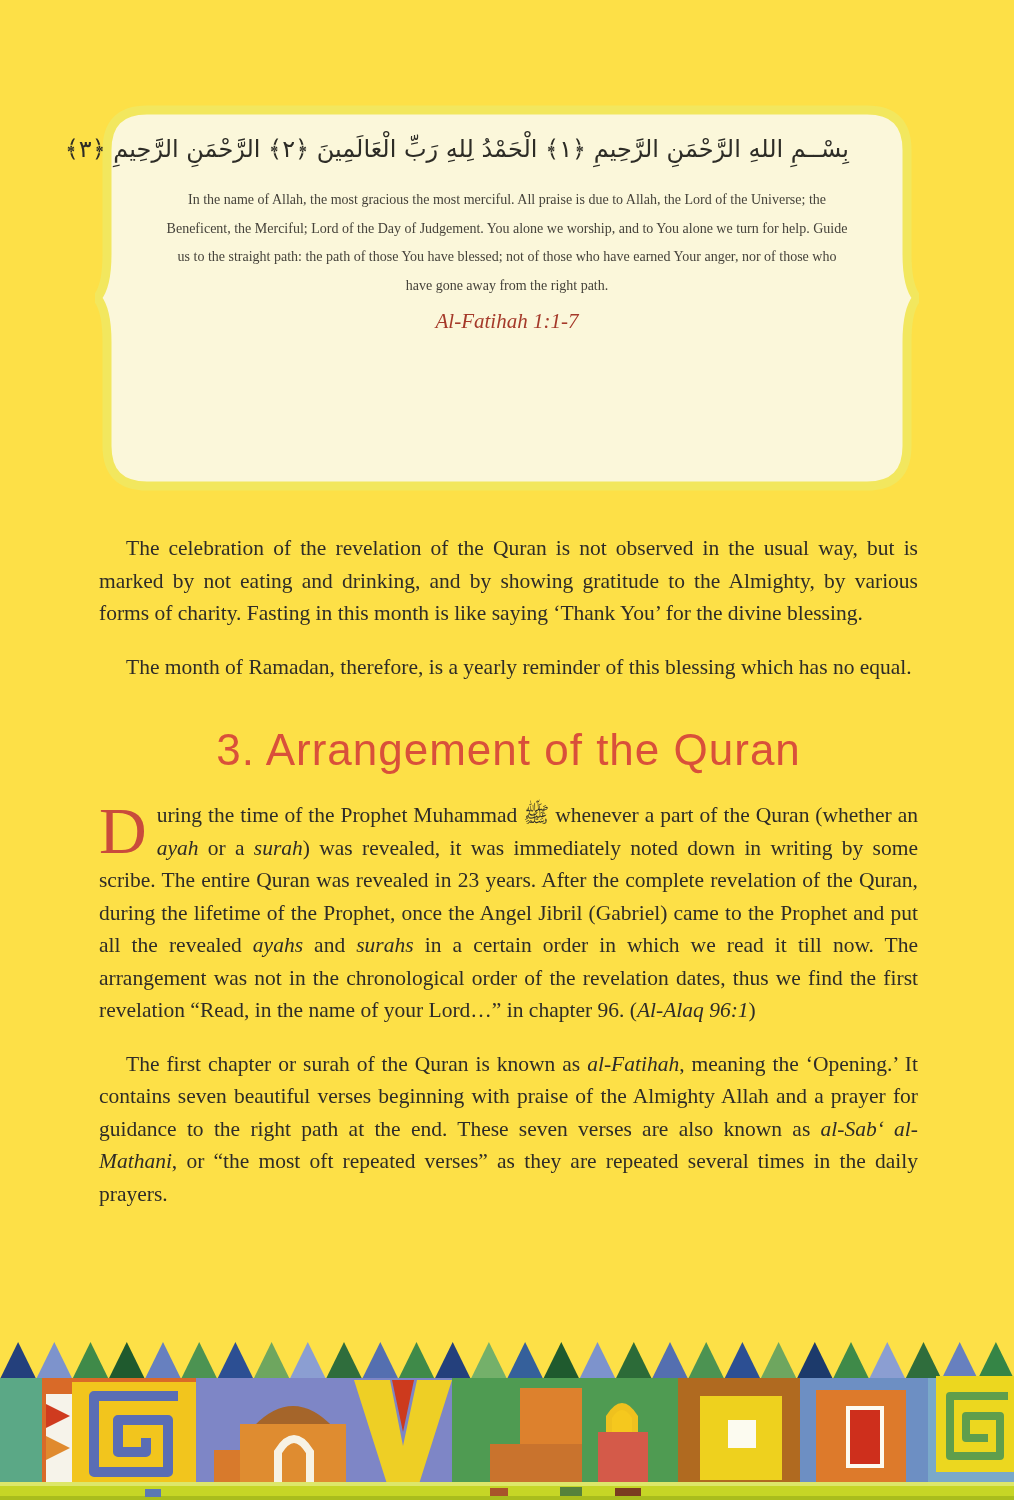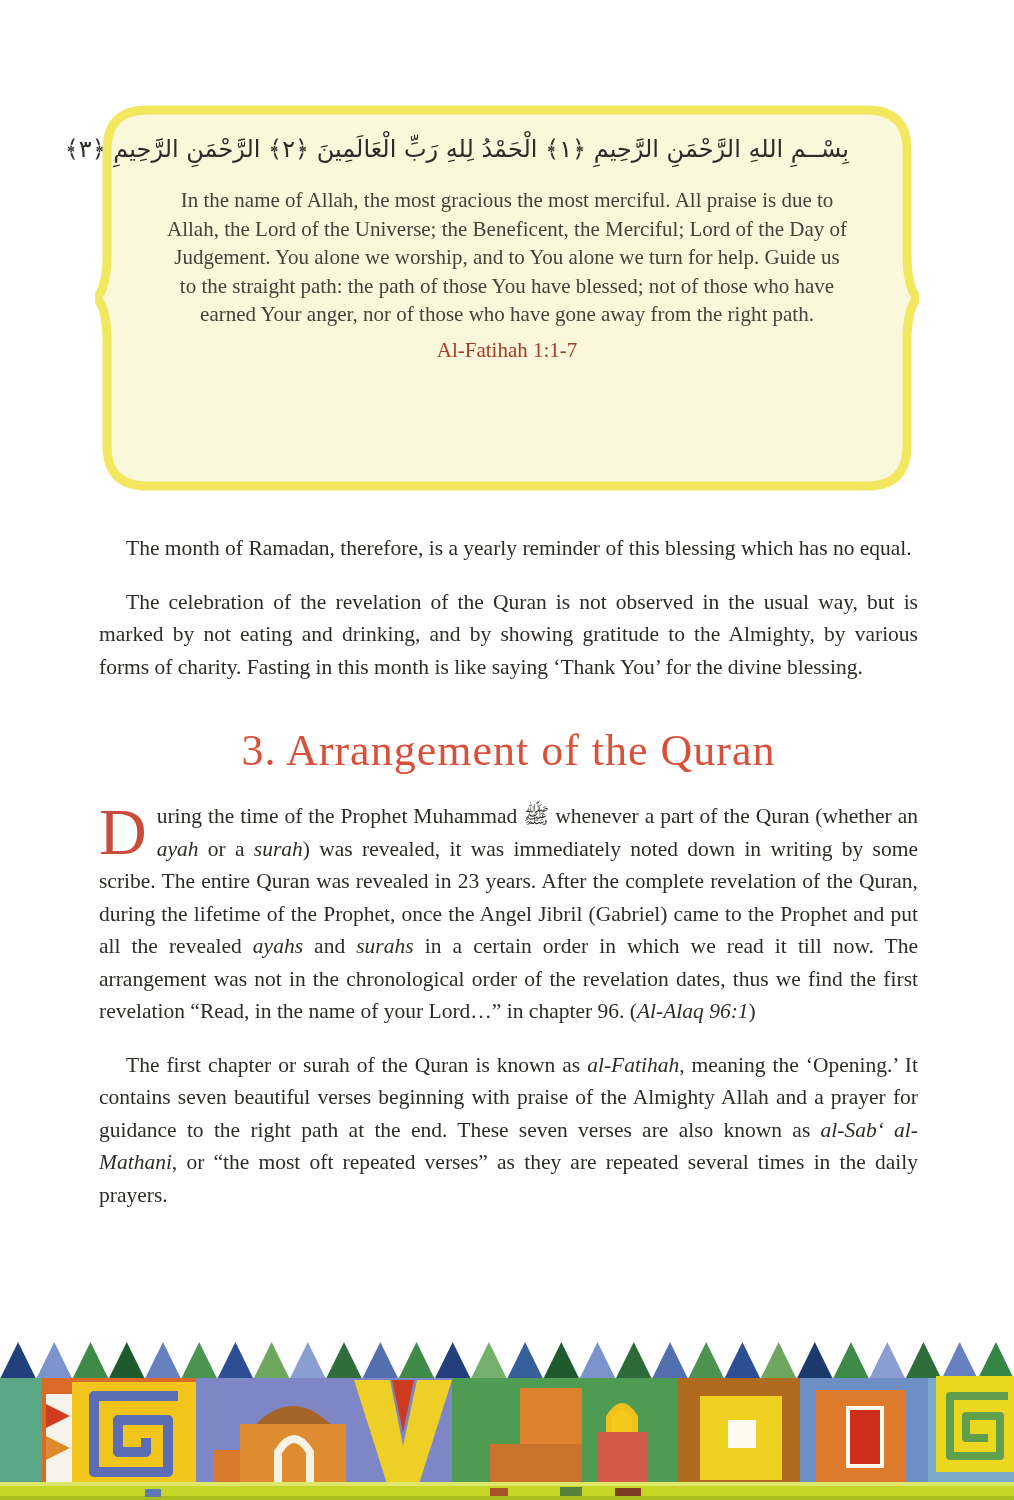--- a/index.html
+++ b/index.html
@@ -1,20 +1,20 @@
 <!DOCTYPE html>
 <html><head>
 <meta charset="utf-8">
 <style>
   html,body { margin:0; padding:0; background:#d8d5cc; }
   .page {
     position:relative;
     width:1014px; height:1500px;
     margin:0 auto;
-    background:#ffffff;
+    background:#fde047;
     overflow:hidden;
     font-family:"Liberation Serif", serif;
     color:#2f2c27;
   }
 
   
   .quran-box { position:absolute; left:95px; top:100px; width:824px; height:396px; }
   .quran-box svg.frame { position:absolute; left:0; top:0; width:824px; height:396px; }
   .box-content {
     position:absolute; left:0; top:0; width:100%; height:100%;
@@ -23,42 +23,43 @@
   }
   .arabic-line {
     direction:rtl;
     font-family:"DejaVu Sans", sans-serif;
     font-size:24px; line-height:47px;
     color:#2d2c26;
     white-space:nowrap;
   }
   .translation {
     margin-top:13px;
-    font-size:21px; line-height:28.5px;
+    font-size:14px; line-height:28.5px;
     color:#45423a;
   }
   .citation {
     margin-top:9px;
+    font-style:italic;
     font-size:21px;
     color:#a53a2a;
   }
 
   
   .content { position:absolute; left:99px; top:532px; width:819px; }
   .para {
     margin:0 0 21px 0;
     font-size:21.5px; line-height:32.5px;
     text-align:justify;
     text-indent:27px;
   }
   .para i { font-style:italic;font-family:Liberation Serif, serif; }
   .chapter-heading {
     margin:42px 0 24px 0;
     text-align:center;
-    font-family:Liberation Serif, serif;
+    font-family:Liberation Sans, sans-serif;
     font-weight:400;
     font-size:44px;
     letter-spacing:1px;
     color:#d9503a;
     text-indent:0;
   }
   .dropcap-para { text-indent:0; }
   .dropcap {
     float:left;
     font-size:66px; line-height:56px;
@@ -86,22 +87,22 @@
                V 50 Q 12 10 52 10 Z" fill="#fbf7da" stroke="#f2e75e" stroke-width="9" stroke-linejoin="round"></path>
     </svg>
     <div class="box-content">
       <div class="arabic-line">بِسْــمِ اللهِ الرَّحْمَنِ الرَّحِيمِ ﴿١﴾ الْحَمْدُ لِلهِ رَبِّ الْعَالَمِينَ ﴿٢﴾ الرَّحْمَنِ الرَّحِيمِ ﴿٣﴾</div>
       <div class="translation">In the name of Allah, the most gracious the most merciful. All praise is due to Allah, the Lord of the Universe; the Beneficent, the Merciful; Lord of the Day of Judgement. You alone we worship, and to You alone we turn for help. Guide us to the straight path: the path of those You have blessed; not of those who have earned Your anger, nor of those who have gone away from the right path.</div>
       <div class="citation">Al-Fatihah 1:1-7</div>
     </div>
   </div>
 
   <div class="content">
+    <p class="para">The celebration of the revelation of the Quran is not observed in the usual way, but is marked by not eating and drinking, and by showing gratitude to the Almighty, by various forms of charity. Fasting in this month is like saying ‘Thank You’ for the divine blessing.</p>
     <p class="para">The month of Ramadan, therefore, is a yearly reminder of this blessing which has no equal.</p>
-    <p class="para">The celebration of the revelation of the Quran is not observed in the usual way, but is marked by not eating and drinking, and by showing gratitude to the Almighty, by various forms of charity. Fasting in this month is like saying ‘Thank You’ for the divine blessing.</p>
 
     <h1 class="chapter-heading">3. Arrangement of the Quran</h1>
 
     <p class="para dropcap-para">
       <span class="dropcap">D</span><span><span>uring the time of the Prophet Muhammad ﷺ whenever a part of the Quran (whether an </span><i>ayah</i><span> or a </span><i>surah</i><span>) was revealed, it was immediately noted down in writing by some scribe. The entire Quran was revealed in 23 years. After the complete revelation of the Quran, during the lifetime of the Prophet, once the Angel Jibril (Gabriel) came to the Prophet and put all the revealed </span><i>ayahs</i><span> and </span><i>surahs</i><span> in a certain order in which we read it till now. The arrangement was not in the chronological order of the revelation dates, thus we find the first revelation “Read, in the name of your Lord…” in chapter 96. (</span><i>Al-Alaq 96:1</i><span>)</span></span>
     </p>
 
     <p class="para"><span>The first chapter or surah of the Quran is known as </span><i>al-Fatihah</i><span>, meaning the ‘Opening.’ It contains seven beautiful verses beginning with praise of the Almighty Allah and a prayer for guidance to the right path at the end. These seven verses are also known as </span><i>al-Sab‘ al- Mathani</i><span>, or “the most oft repeated verses” as they are repeated several times in the daily prayers.</span></p>
   </div>
 

